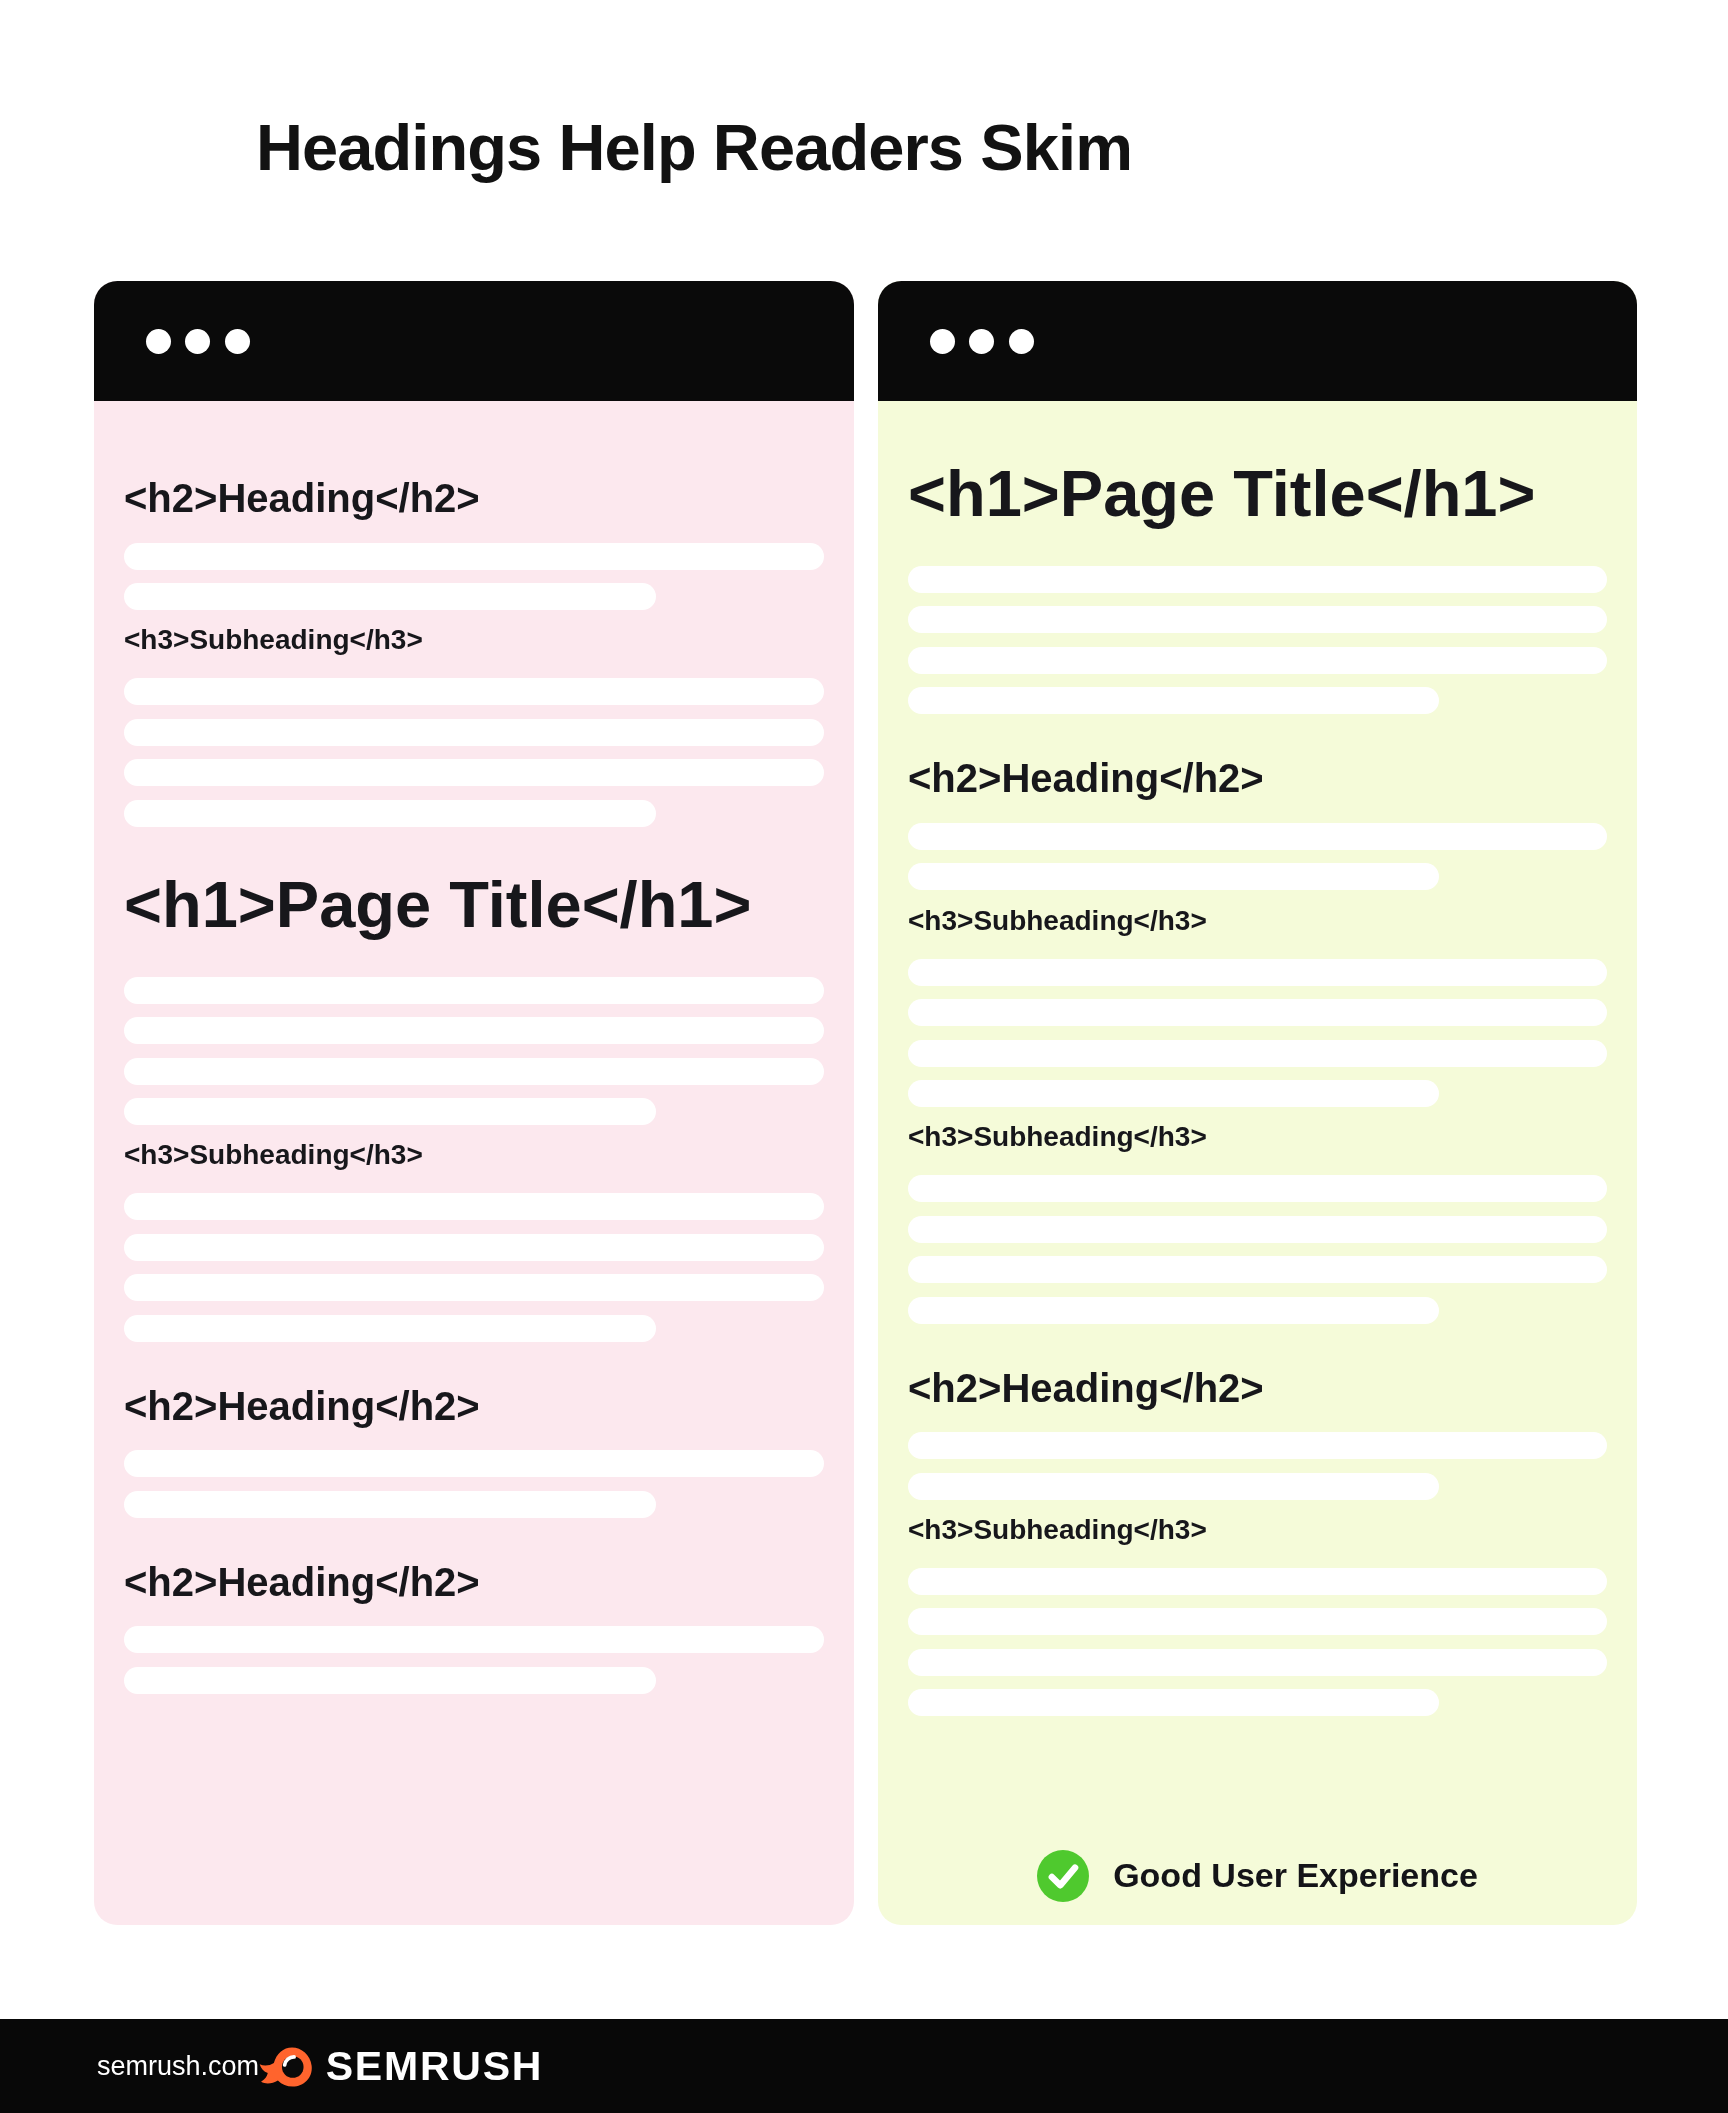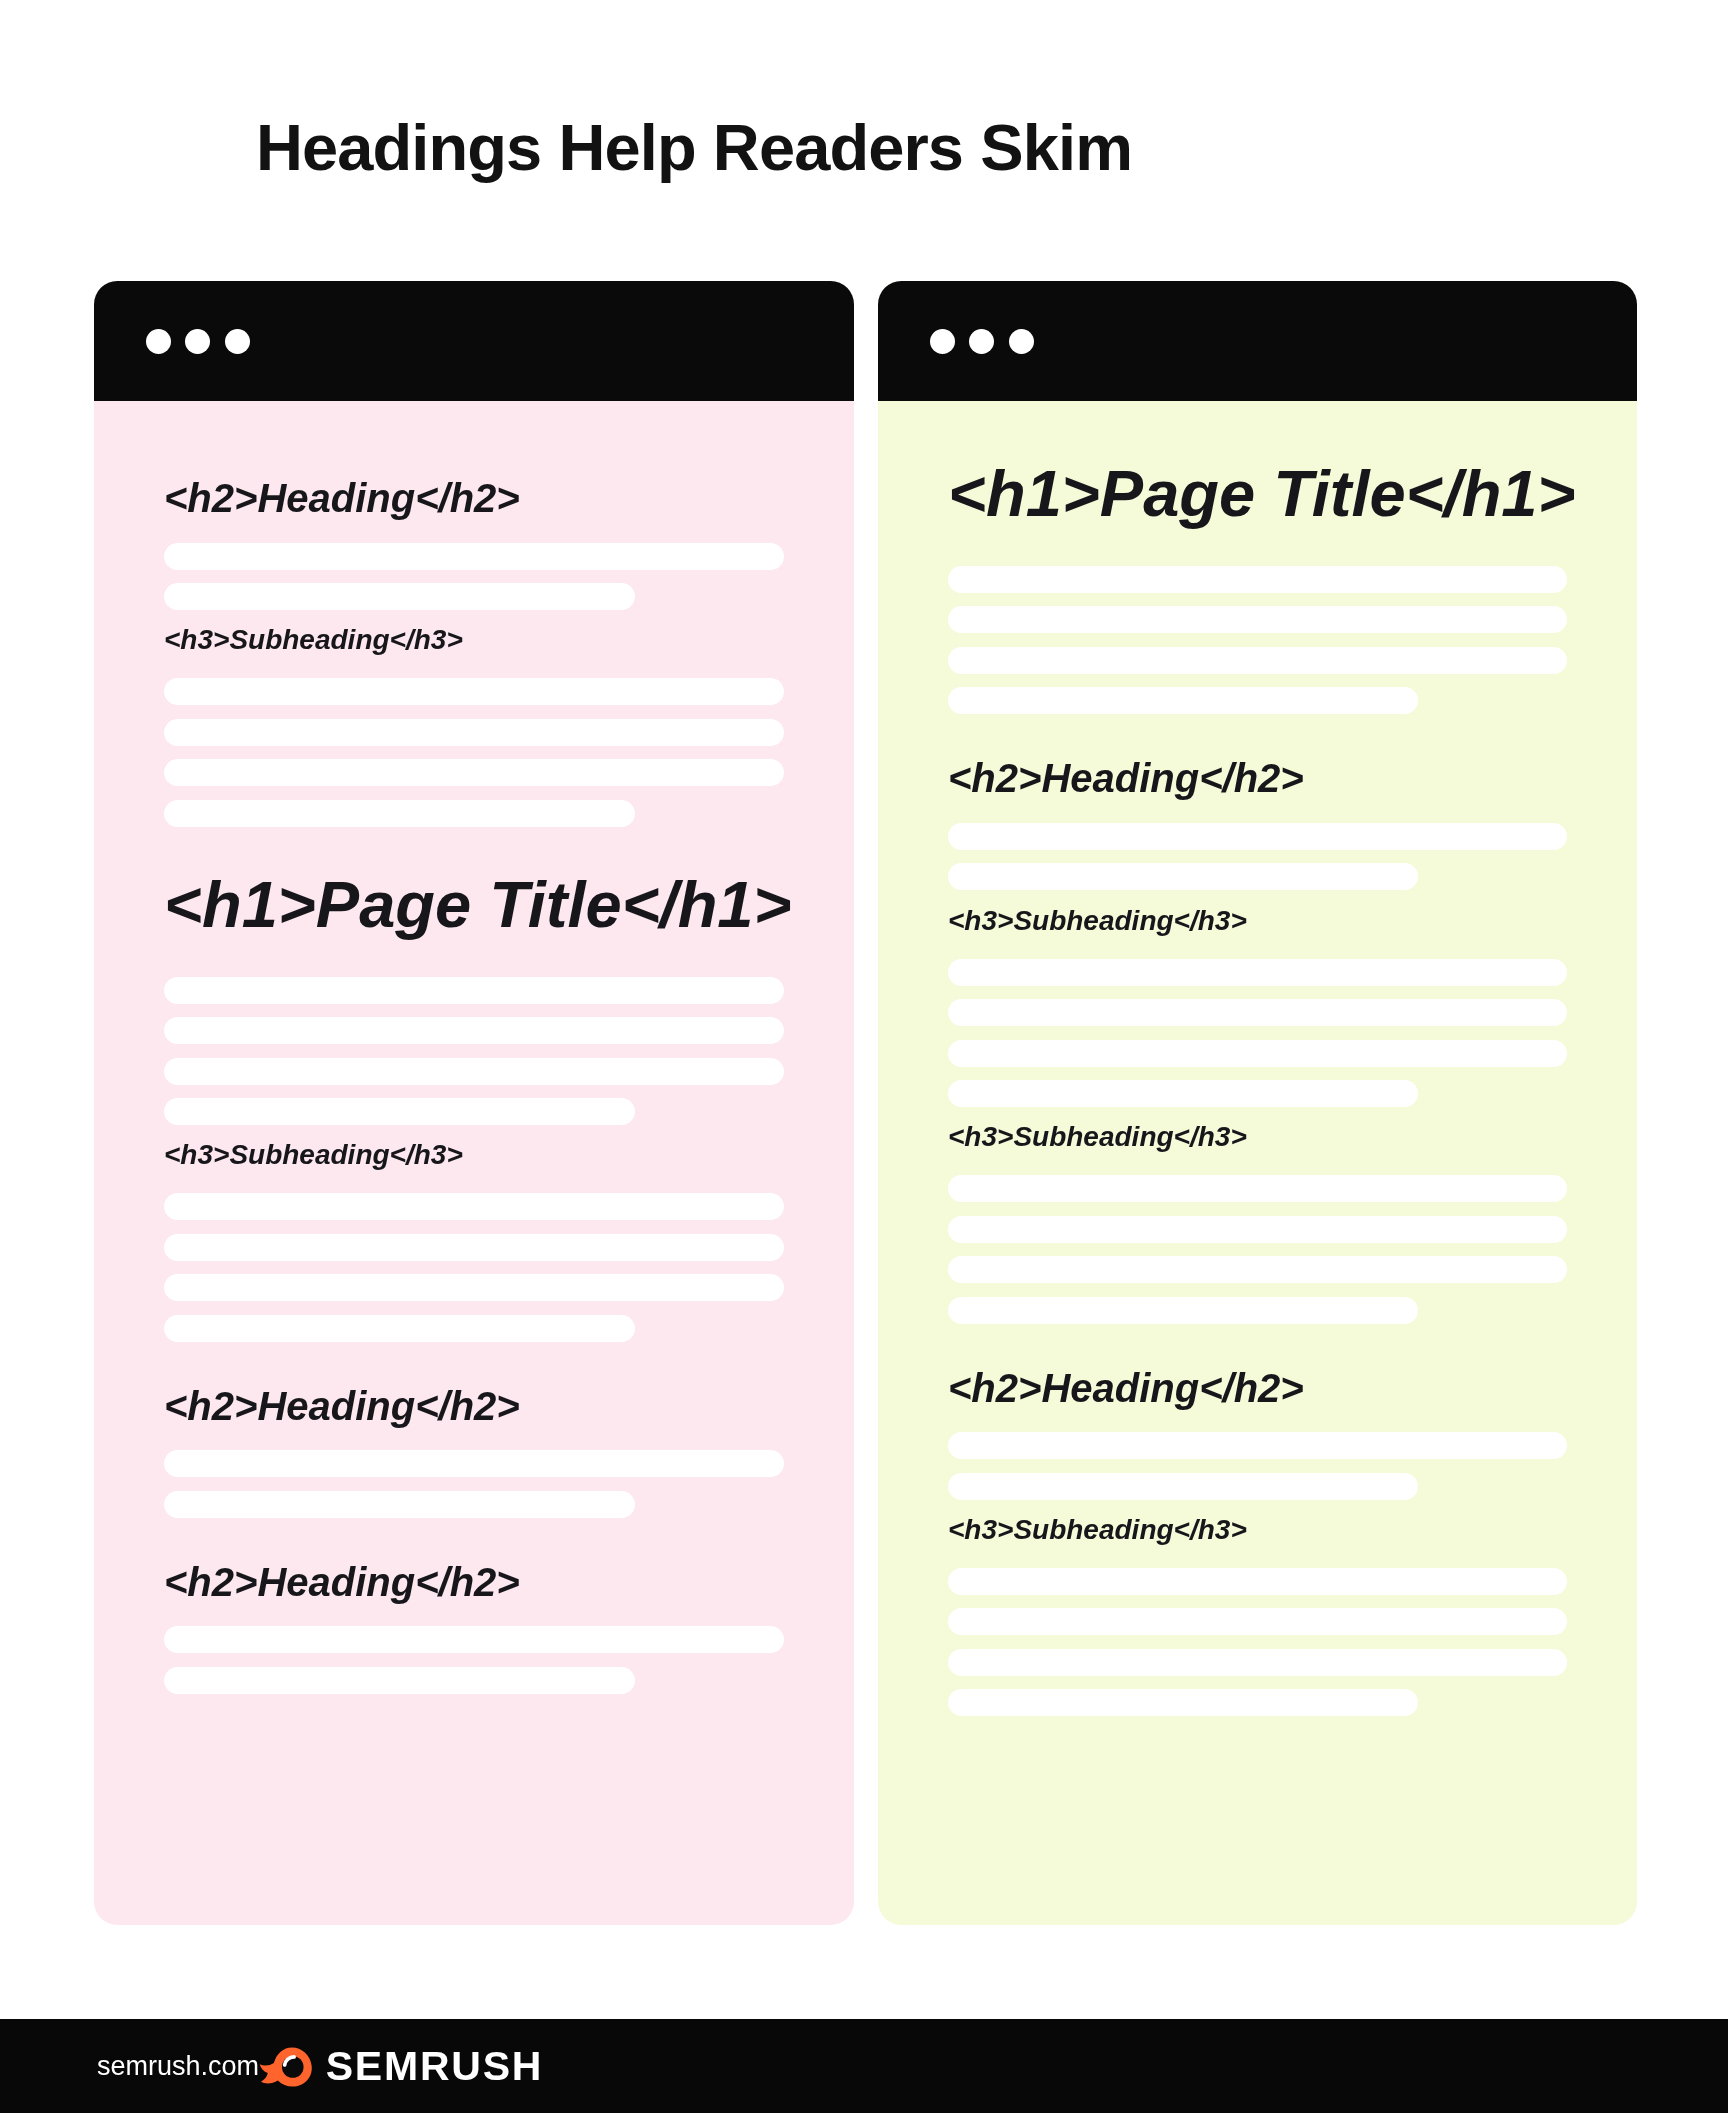--- a/index.html
+++ b/index.html
@@ -49,21 +49,21 @@
   .browser-bar {
     height: 120px;
     background: var(--titlebar);
     display: flex;
     align-items: center;
     padding-left: 52px;
     gap: 14.4px;
   }
   .dot { width: 25px; height: 25px; border-radius: 50%; background: #fff; }
 
-  .panel-content { padding: 0 70px; color: var(--ink); font-style: italic; }
+  .panel-content { padding: 0 30px; color: var(--ink); }
   .item-h1, .item-h2, .item-h3 { line-height: 1.15; white-space: nowrap; }
   .item-h1 { font-size: 65px; font-weight: bold; margin-top: 41px; }
   .item-h2 { font-size: 40px; font-weight: bold; margin-top: 41px; }
   .item-h3 { font-size: 28px; font-weight: bold; margin-top: 14.4px; }
 
   .bars { margin-top: 21.6px; }
   .item-h1 + .bars { margin-top: 34px; }
   .bar {
     height: 27px;
     border-radius: 13.5px;
@@ -202,20 +202,28 @@
             <div class="bar" style="width: 76%;"></div>
           </div>
           <div class="item-h3">&lt;h3&gt;Subheading&lt;/h3&gt;</div>
           <div class="bars">
             <div class="bar" style="width: 100%;"></div>
             <div class="bar" style="width: 100%;"></div>
             <div class="bar" style="width: 100%;"></div>
             <div class="bar" style="width: 76%;"></div>
           </div>
         </div>
+    <div class="verdict">
+
+      <svg viewBox="0 0 56 56" aria-hidden="true">
+        <circle class="verdict-circle" cx="28" cy="28" r="28" fill="#4fc92e"></circle>
+        <path d="M16 29 L25 38 L41 19" stroke="#ffffff" stroke-width="7" stroke-linecap="round" stroke-linejoin="round" fill="none"></path>
+      </svg>
+      <span class="verdict-label">Good User Experience</span>
+    </div>
   </div>
     </div>
 
   <footer class="footer">
     <span class="site">semrush.com</span>
     <span class="brand">
       <svg class="brand-icon" viewBox="0 0 80 62" aria-hidden="true">
         <path fill="#ff642d" d="M49 2
           C 63 2 76 13 78 29
           C 80 47 66 60 50 60

